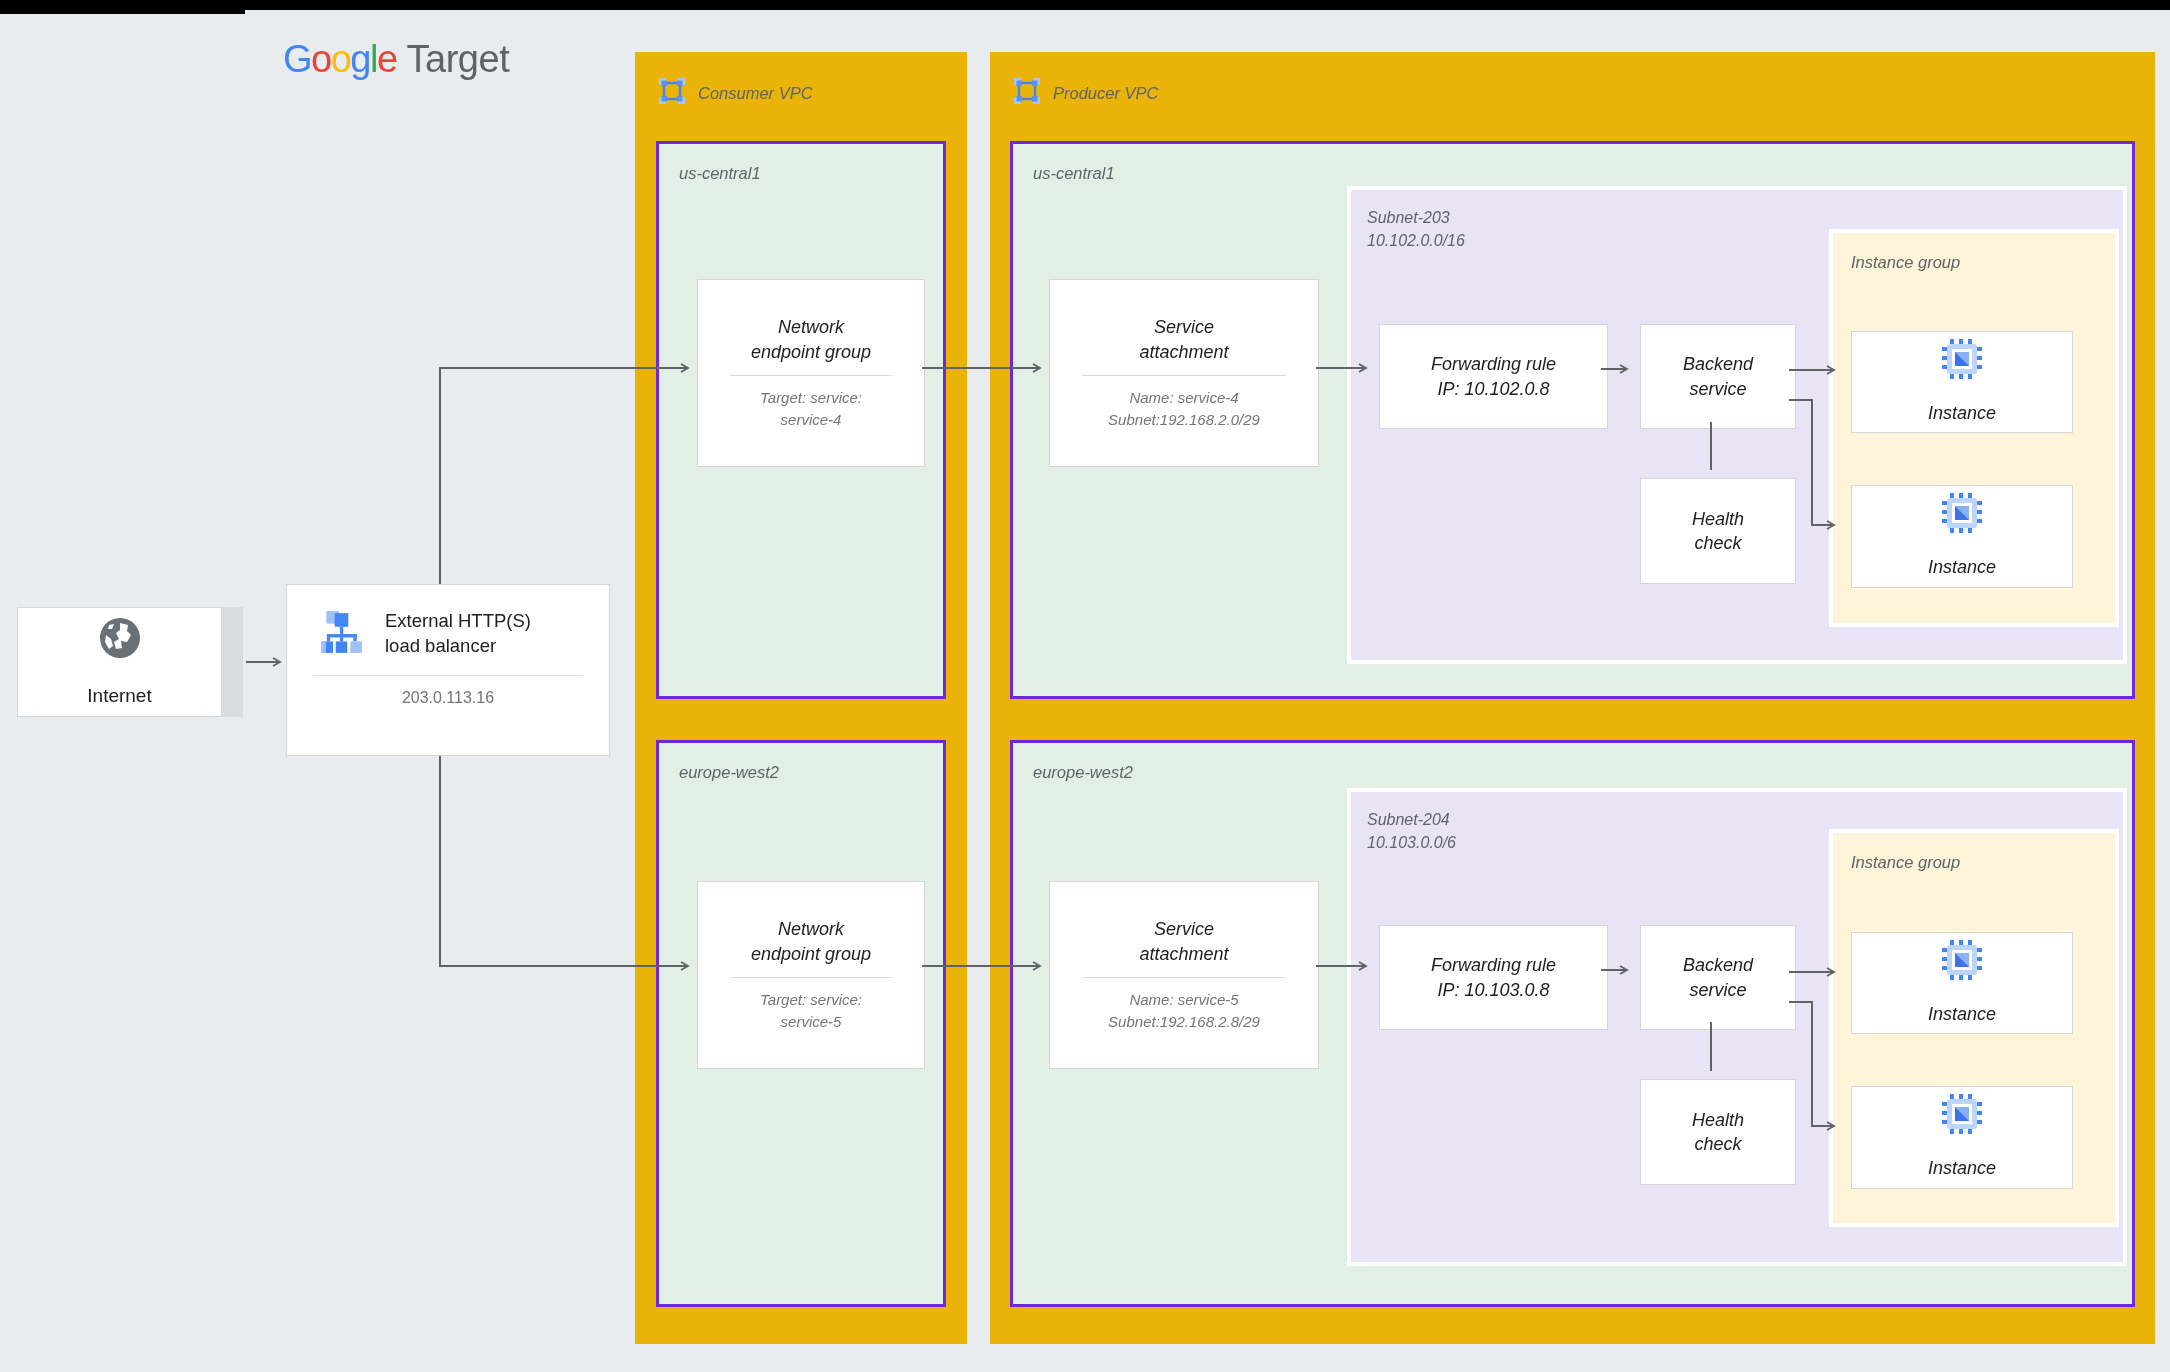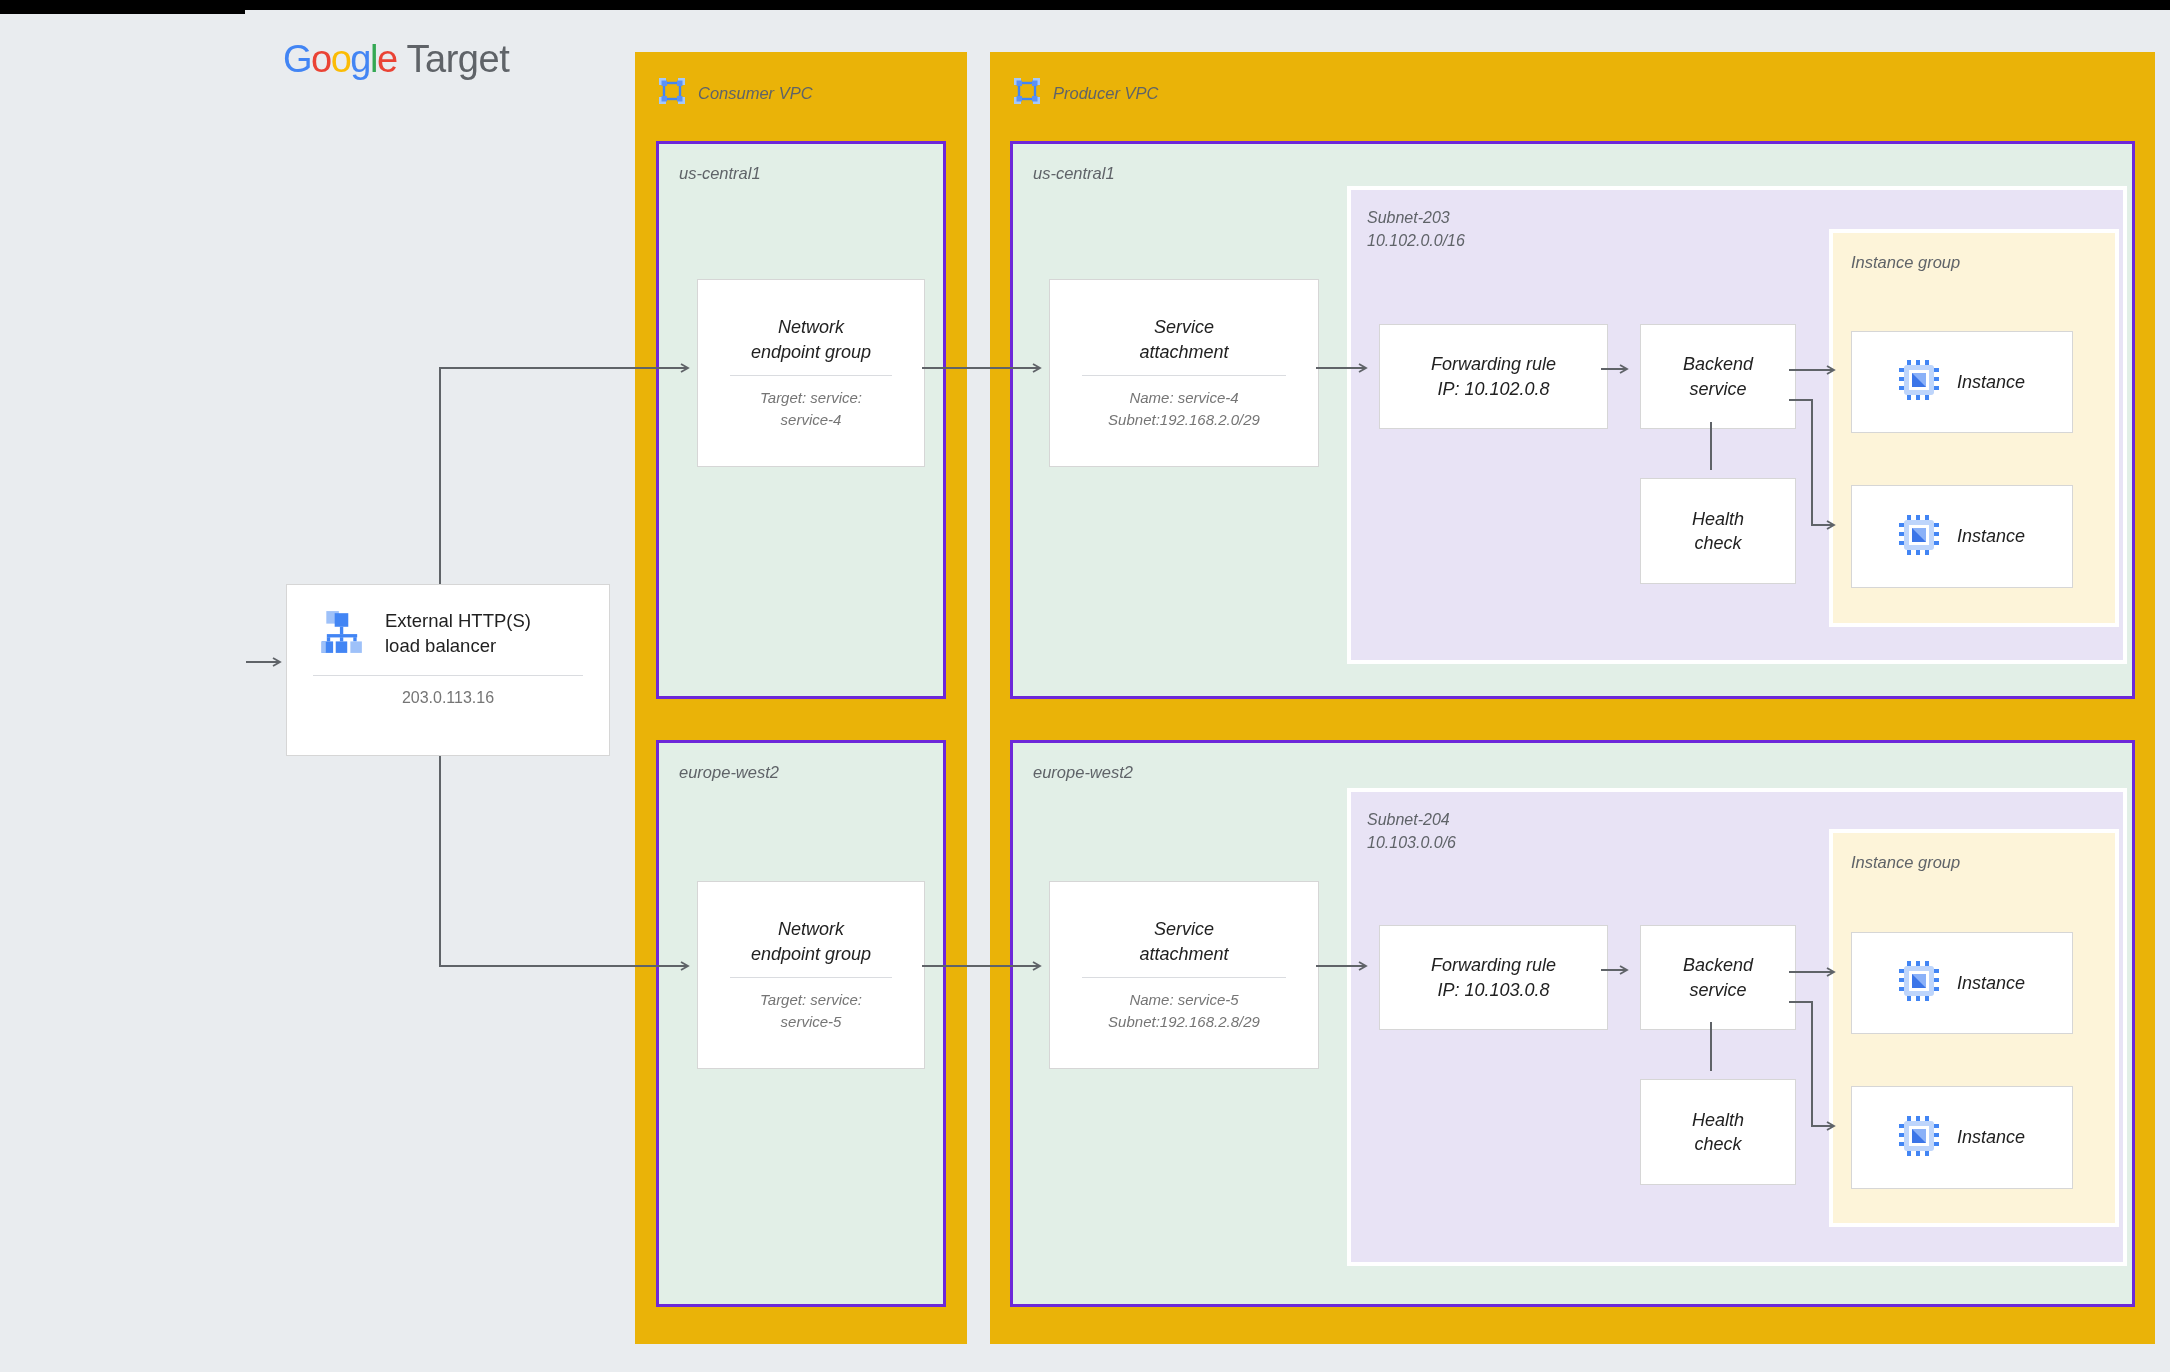--- a/index.html
+++ b/index.html
@@ -23,21 +23,21 @@
   .subnet{position:absolute;background:#e8e3f5;border:4px solid #ffffff;box-sizing:border-box;}
   .subnet-label{position:absolute;left:16px;top:16px;font-size:16px;color:#5f6368;line-height:1.45;}
   .igroup{position:absolute;background:#fdf4d9;border:4px solid #ffffff;box-sizing:border-box;}
   .igroup-label{position:absolute;left:18px;top:20px;font-size:16.5px;color:#5f6368;}
   
   .node{position:absolute;background:#ffffff;border:1px solid #d6d6d6;box-sizing:border-box;
         display:flex;flex-direction:column;align-items:center;justify-content:center;}
   .node .title{font-size:18px;color:#212121;text-align:center;line-height:1.35;}
   .node .divider{height:1px;background:#dadce0;width:calc(100% - 64px);margin:11px 0;}
   .node .sub{font-size:15px;color:#757575;text-align:center;line-height:1.45;}
-  .node-row{flex-direction:row;gap:18px;}
+  .node-row{flex-direction:column;gap:18px;}
   .internet-node{box-shadow:21px 0 0 0 #d9dde0;}
   .internet-node .title{font-size:19px;}
   
   .lb-node{align-items:stretch;justify-content:flex-start;padding:24px 24px 8px 24px;}
   .lb-top{display:flex;align-items:center;gap:20px;padding-left:8px;}
   .lb-top .title{text-align:left;font-size:18.5px;}
   .lb-divider{height:1px;background:#dadce0;margin:16px 2px 13px 2px;}
   .lb-ip{font-size:16px;color:#757575;text-align:center;}
   .conn{position:absolute;left:0;top:0;pointer-events:none;}
 </style>
@@ -46,20 +46,31 @@
 
 <div class="canvas">
 
   <div class="topbar"></div>
   <div class="topbar-left"></div>
 
   <div class="logo">
     <span class="c0">G</span><span class="c1">o</span><span class="c2">o</span><span class="c3">g</span><span class="c4">l</span><span class="c5">e</span><span class="suffix">Target</span>
   </div>
 
+  <div class="node node-row internet-node abs" style="left:17px;top:607px;width:205px;height:110px;">
+    <span>
+      <svg width="46" height="46" viewBox="0 0 46 46">
+        <circle cx="23" cy="23" r="20" fill="#6a7075"></circle>
+        <path d="M23 8 L31 10 L30 16 L34 20 L30 27 L24 26 L25 33 L19 34 L17 27 L22 24 L19 18 L23 15 Z" fill="#ffffff"></path>
+        <path d="M9 20 L14 24 L16 31 L12 34 L8 27 Z" fill="#ffffff"></path>
+        <path d="M12 10 L17 9 L15 14 L11 14 Z" fill="#ffffff"></path>
+      </svg>
+    </span>
+    <span class="title">Internet</span>
+  </div>
 
   <div class="node lb-node abs" style="left:286px;top:584px;width:324px;height:172px;">
     <div class="lb-top">
       <span>
         <svg width="46" height="42" viewBox="0 0 44 40">
           <rect x="7" y="0" width="12" height="12" fill="#9ec1f9"></rect>
           <rect x="15" y="2" width="13" height="13" fill="#4285F4"></rect>
           <rect x="20" y="15" width="3.2" height="7" fill="#4285F4"></rect>
           <rect x="7.5" y="22" width="29" height="3.2" fill="#4285F4"></rect>
           <rect x="7.5" y="25" width="3.2" height="4" fill="#4285F4"></rect>

